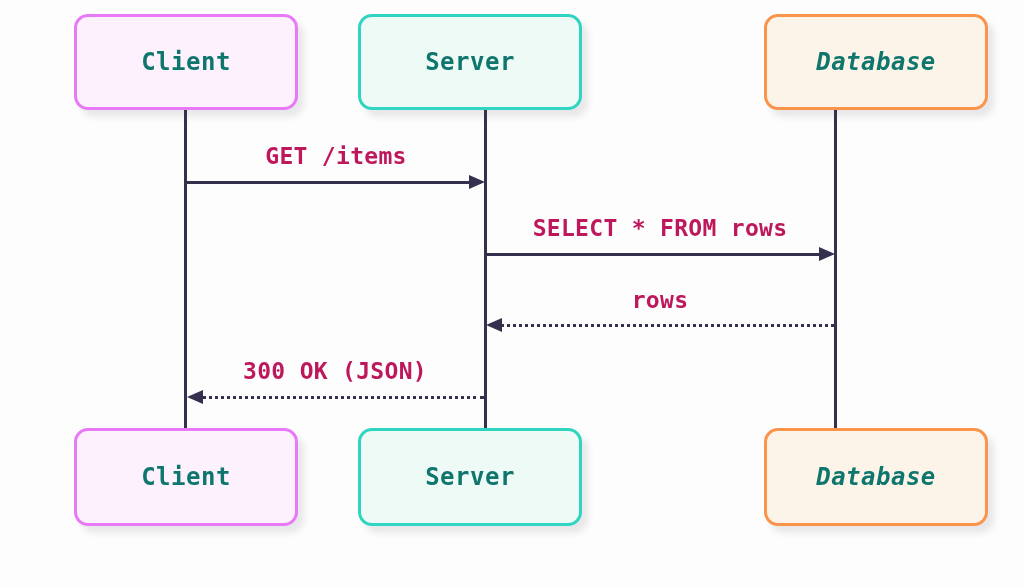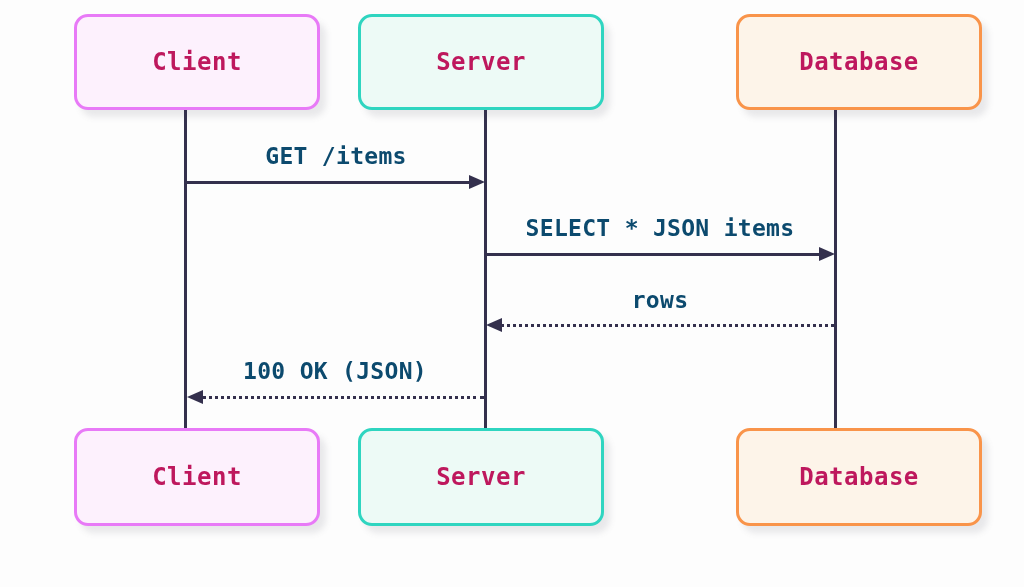--- a/index.html
+++ b/index.html
@@ -7,50 +7,50 @@
     width: 1024px; height: 587px;
     background: #fdfdfd;
     font-family: "DejaVu Sans Mono", "Liberation Mono", monospace;
     overflow: hidden;
     position: relative;
   }
   .stage { position: absolute; left: 0; top: 0; width: 1024px; height: 587px; }
 
   .actor-box {
     position: absolute;
-    width: 246px; height: 96px;
+    width: 224px; height: 96px;
     border: 3.5px solid;
     border-radius: 14px;
     box-sizing: border-box;
     display: flex; align-items: center; justify-content: center;
     font-size: 24px; font-weight: 600;
-    color: #be185d;
+    color: #0f766e;
     box-shadow: 6px 7px 6px rgba(90, 90, 110, 0.13);
     letter-spacing: 0.5px;
   }
   .row-top .actor-box { top: 14px; }
   .row-bottom .actor-box { top: 428px; height: 98px; }
   .pos-client { left: 74px; }
   .pos-server { left: 358px; }
-  .pos-database { left: 736px; }
+  .pos-database { left: 764px; font-style: italic; }
 
   .lifeline {
     position: absolute;
     width: 3px; top: 110px; height: 318px;
     background: #34304d;
   }
   .lifeline-client { left: 184px; }
   .lifeline-server { left: 484px; }
   .lifeline-database { left: 834px; }
 
   .msg-label {
     position: absolute;
     transform: translateX(-50%);
     font-size: 23px; font-weight: 600;
-    color: #0c4a6e;
+    color: #be185d;
     white-space: nowrap;
     letter-spacing: 0.3px;
   }
   .msg-line-solid { position: absolute; height: 3.4px; background: #34304d; }
   .msg-line-dotted { position: absolute; height: 0; border-top: 3.4px dotted #34304d; }
   .arrowhead { position: absolute; width: 0; height: 0; }
   .arrowhead.right {
     border-top: 7px solid transparent;
     border-bottom: 7px solid transparent;
     border-left: 16px solid #34304d;
@@ -82,33 +82,33 @@
   <div class="lifeline lifeline-server"></div>
   <div class="lifeline lifeline-database"></div>
 
   <div>
     <div class="msg-label" style="left: 336px; top: 143px;">GET /items</div>
     <div class="msg-line-solid" style="left: 186px; top: 180.5px; width: 285px;"></div>
     <div class="arrowhead right" style="left: 469px; top: 175px;"></div>
   </div>
 
   <div>
-    <div class="msg-label" style="left: 660px; top: 215px;">SELECT * JSON items</div>
+    <div class="msg-label" style="left: 660px; top: 215px;">SELECT * FROM rows</div>
     <div class="msg-line-solid" style="left: 486px; top: 252.5px; width: 334px;"></div>
     <div class="arrowhead right" style="left: 819px; top: 247px;"></div>
   </div>
 
   <div>
     <div class="msg-label" style="left: 660px; top: 287px;">rows</div>
     <div class="msg-line-dotted" style="left: 501px; top: 323.5px; width: 333px;"></div>
     <div class="arrowhead left" style="left: 486px; top: 318px;"></div>
   </div>
 
   <div>
-    <div class="msg-label" style="left: 335px; top: 358px;">100 OK (JSON)</div>
+    <div class="msg-label" style="left: 335px; top: 358px;">300 OK (JSON)</div>
     <div class="msg-line-dotted" style="left: 202px; top: 395.5px; width: 282px;"></div>
     <div class="arrowhead left" style="left: 187px; top: 390px;"></div>
   </div>
 
   <div class="row-bottom">
     <div class="actor-box pos-client" style="border-color: rgb(232, 122, 247); background: rgb(253, 241, 253);">
       <span>Client</span>
     </div>
     <div class="actor-box pos-server" style="border-color: rgb(47, 213, 192); background: rgb(237, 250, 246);">
       <span>Server</span>

